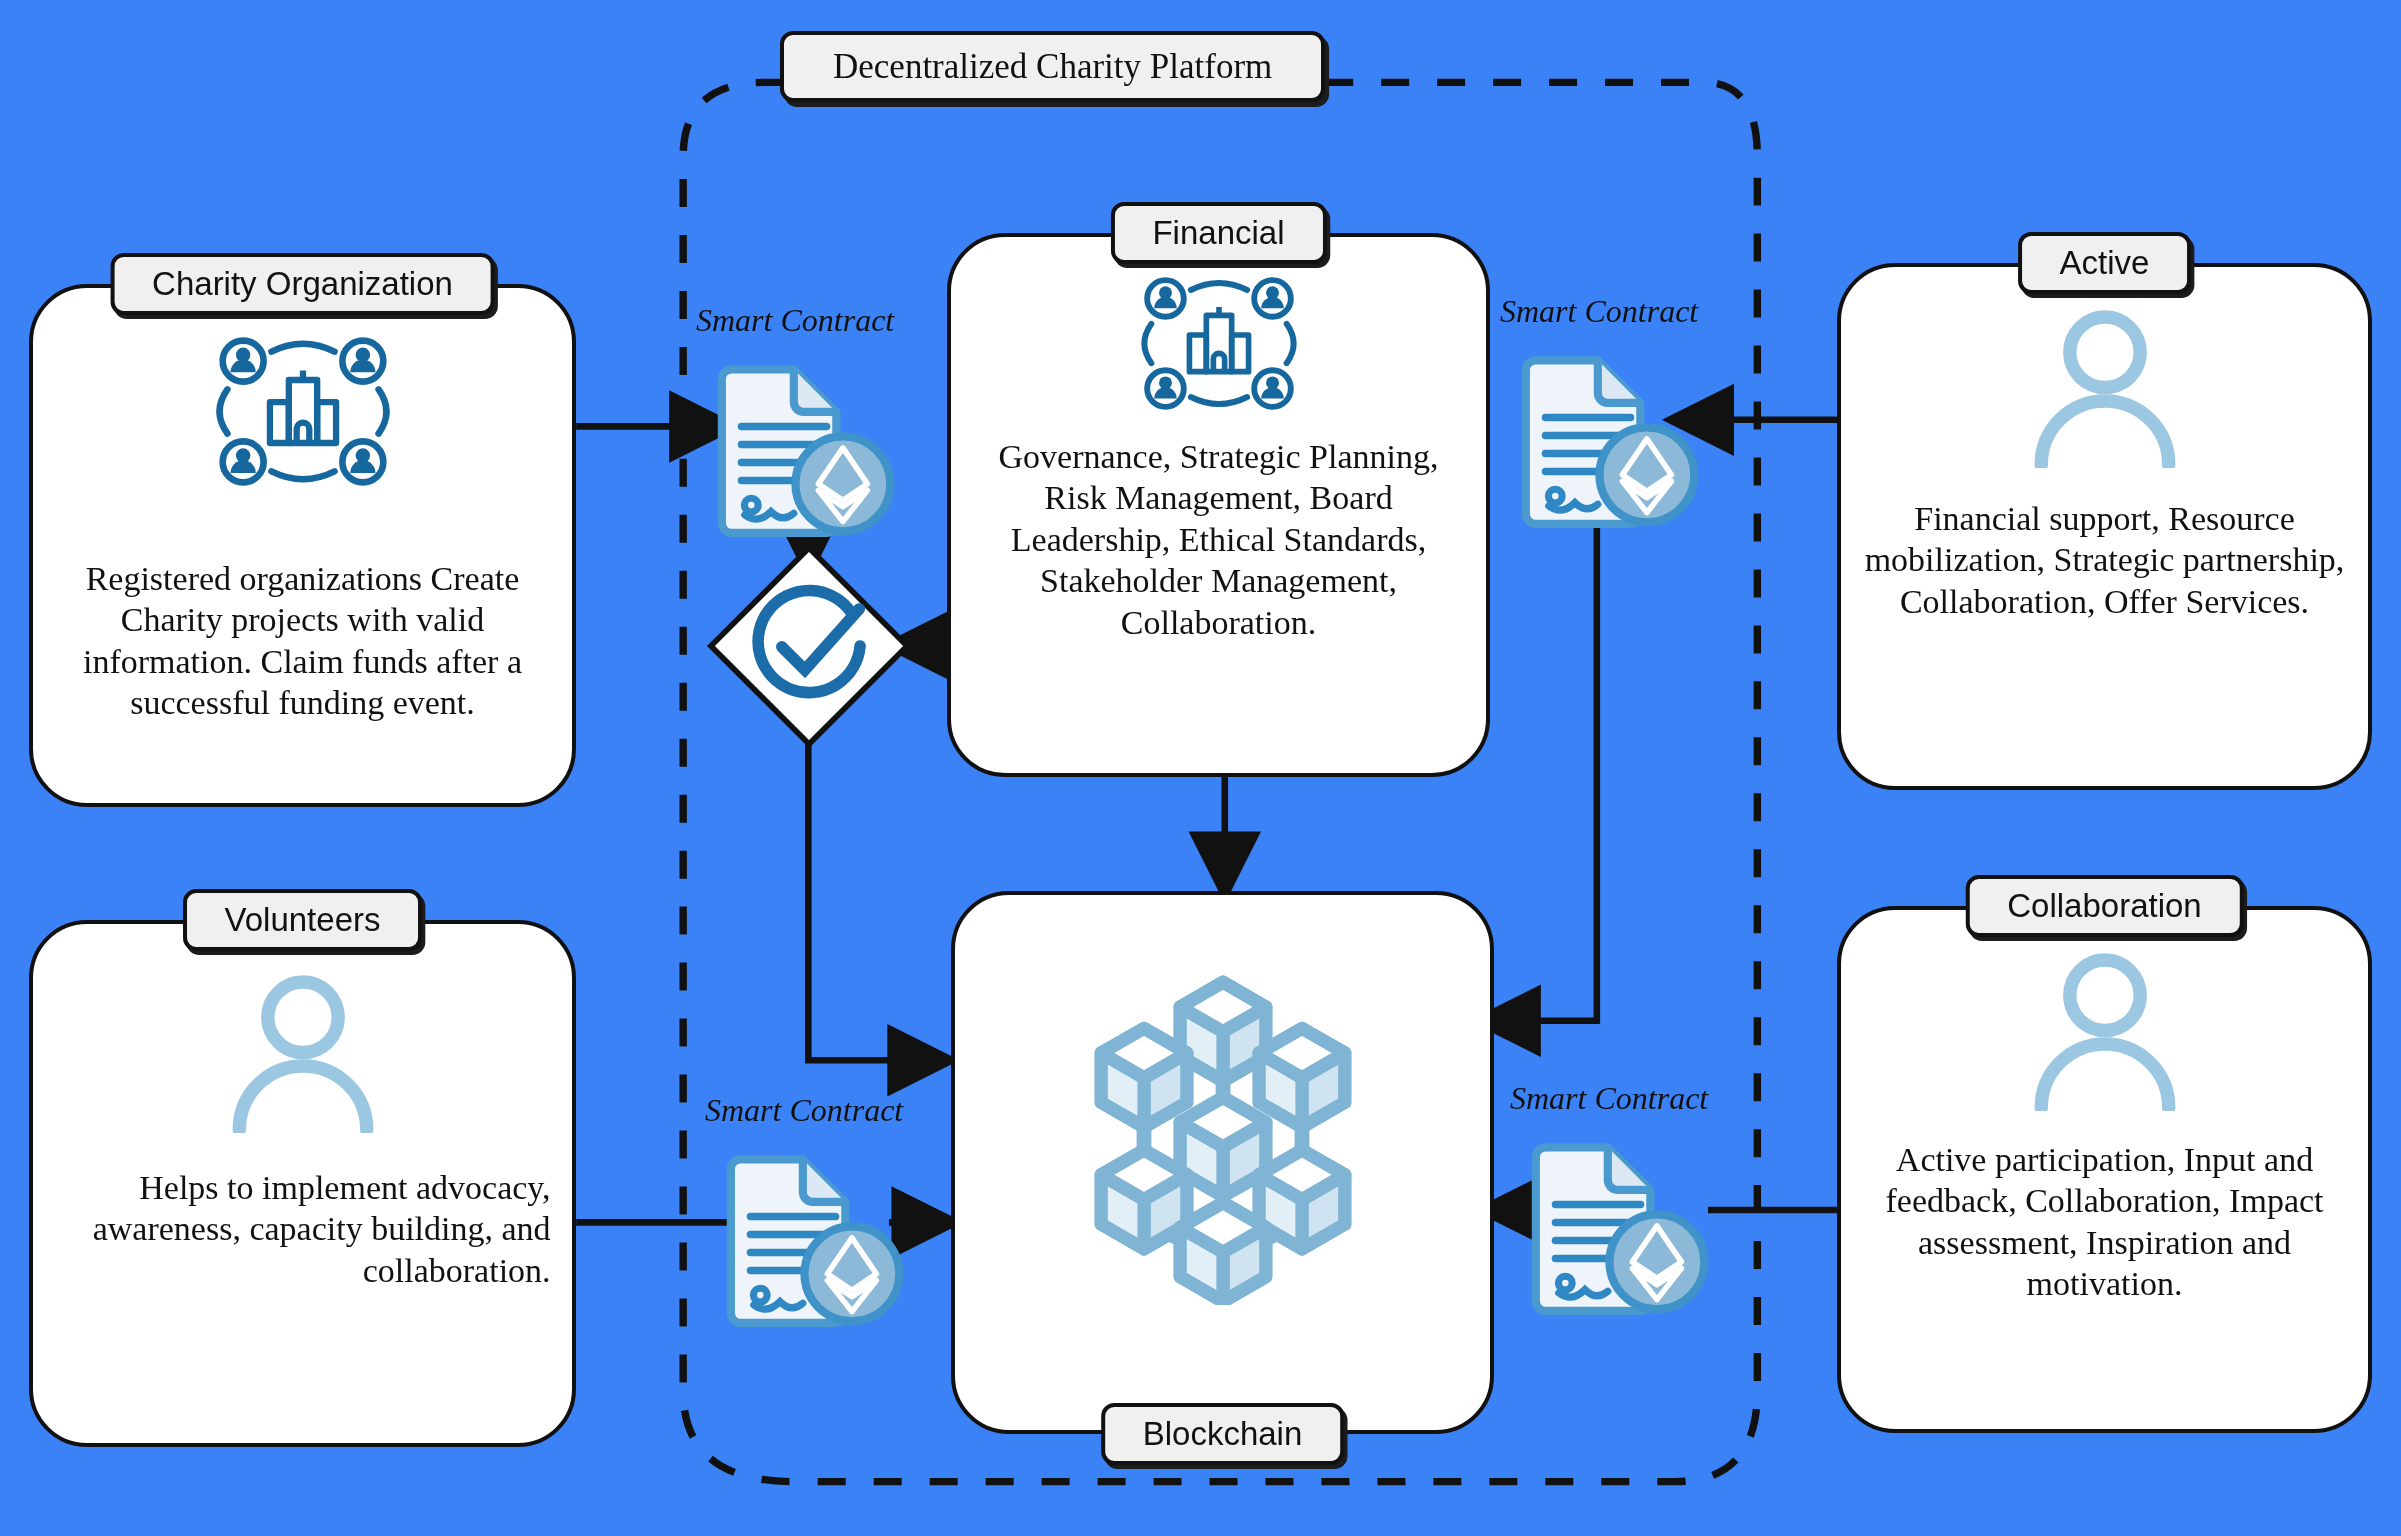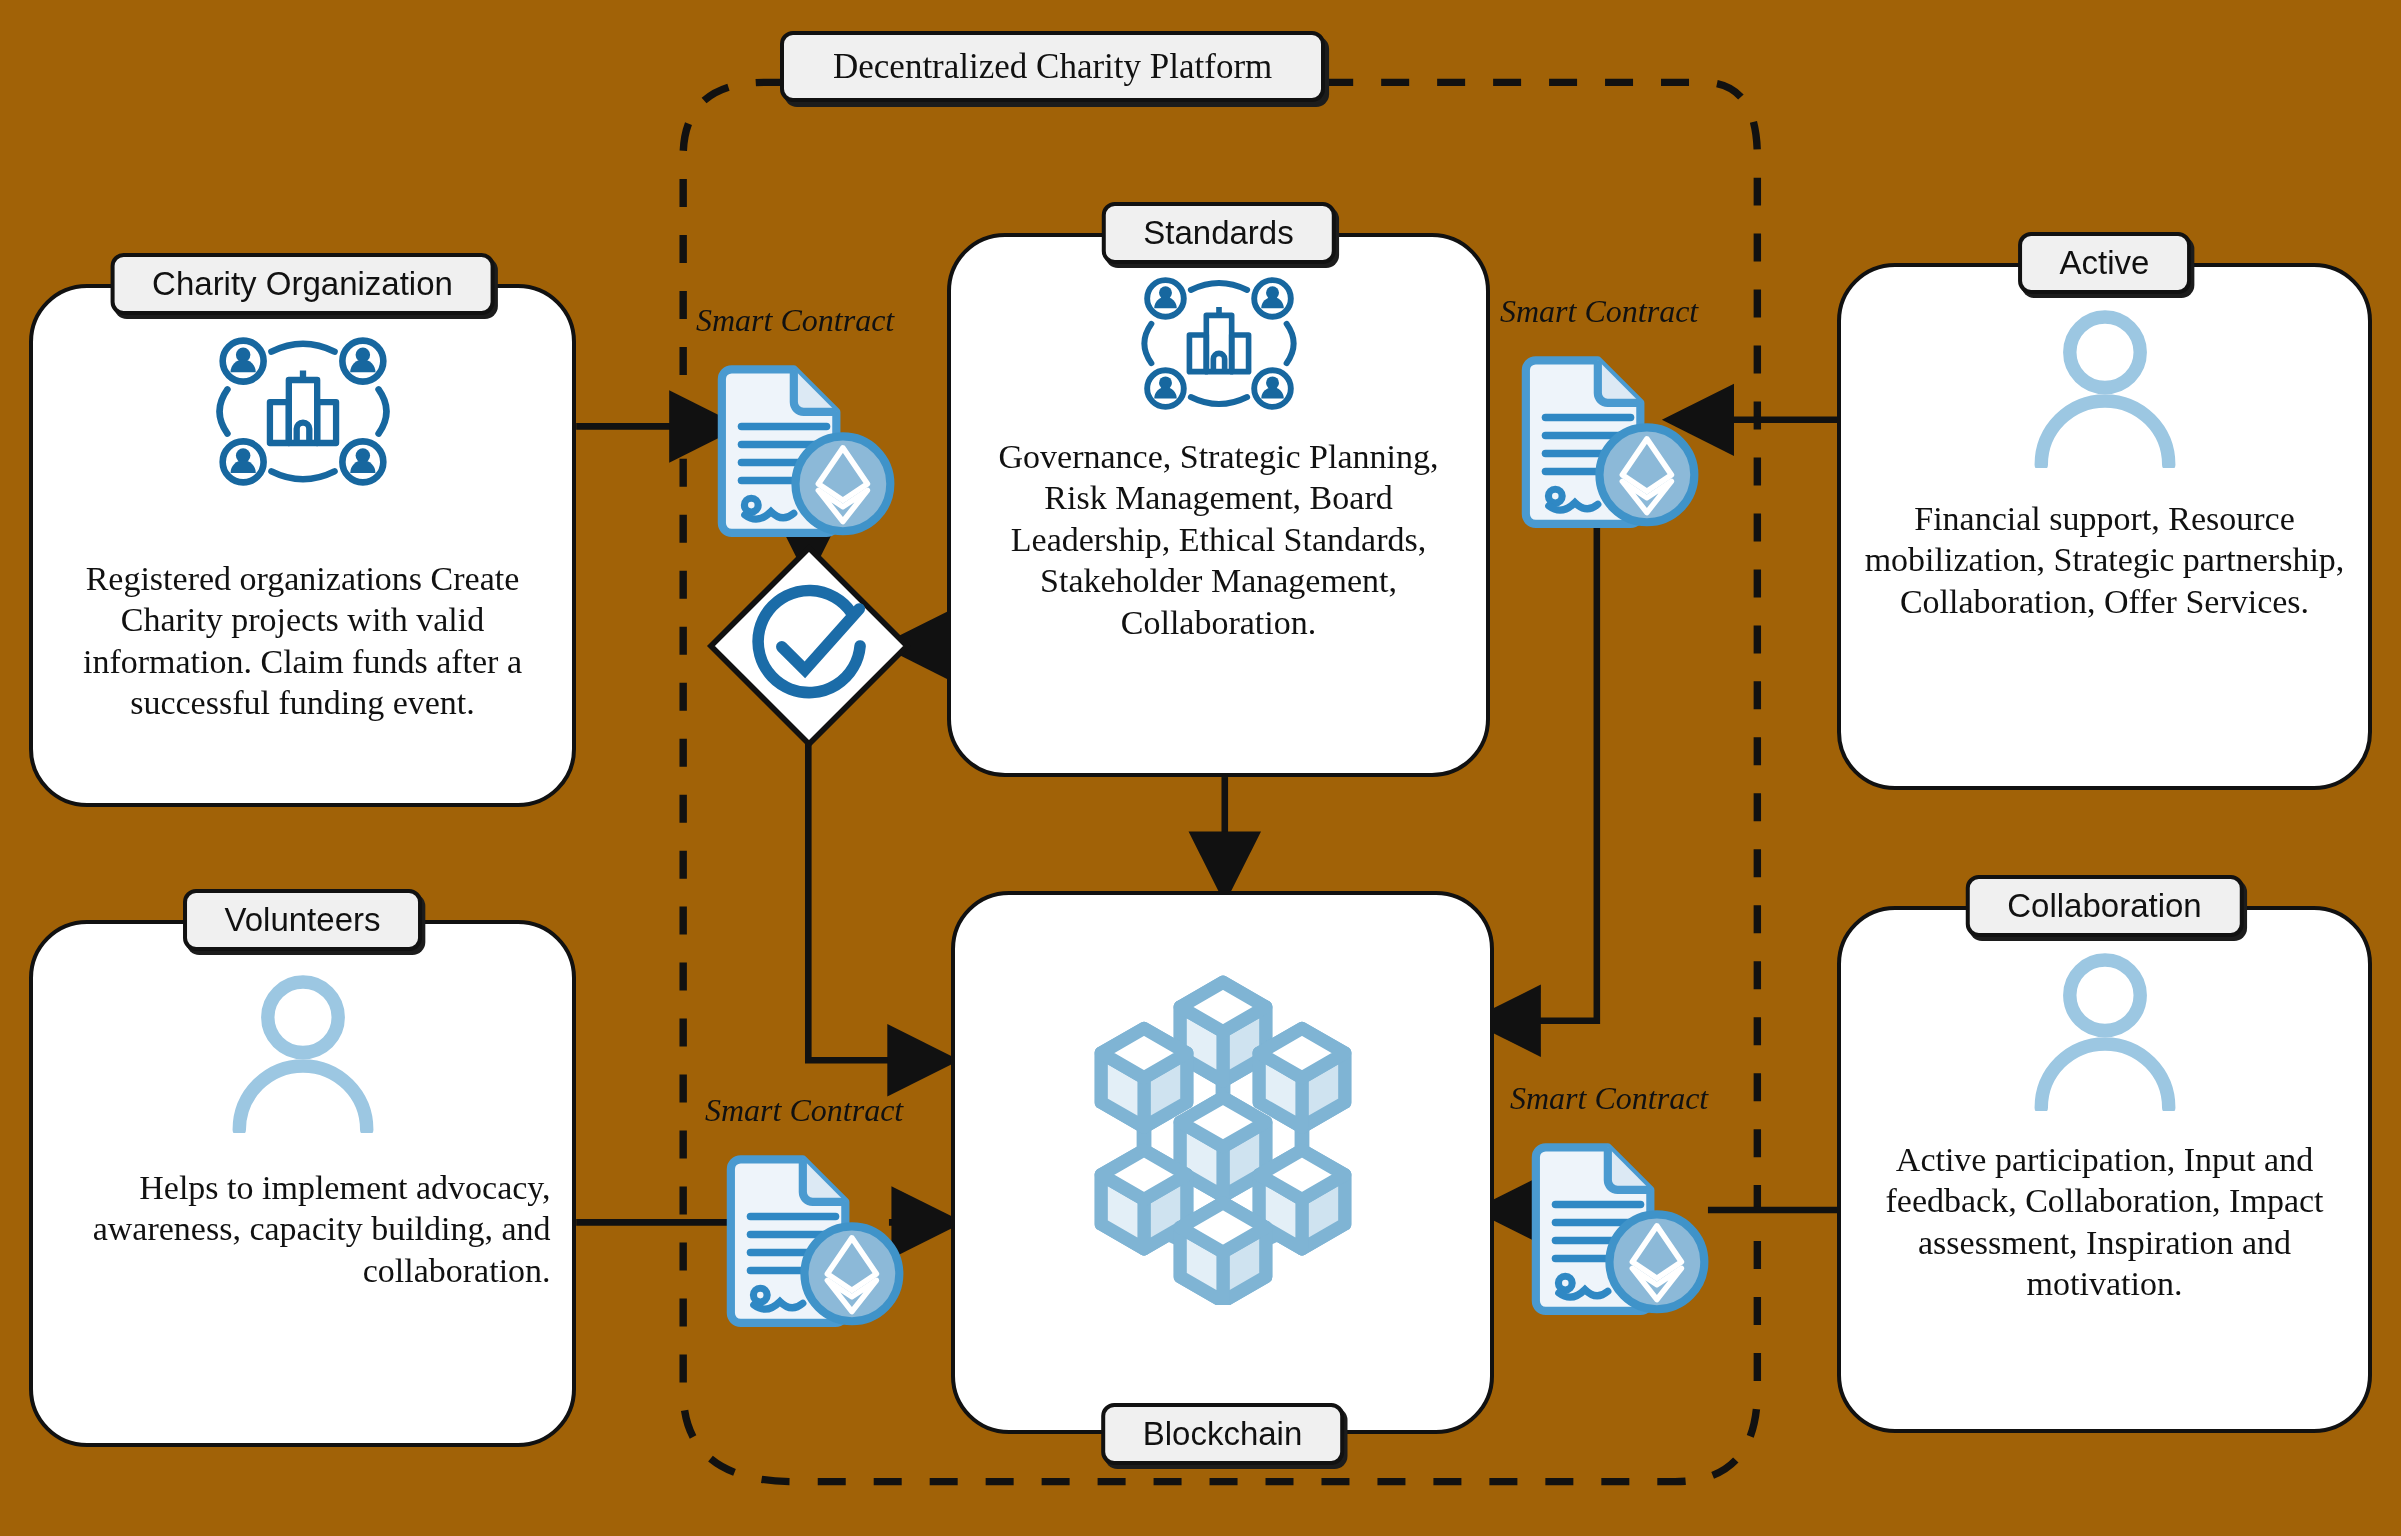--- a/index.html
+++ b/index.html
@@ -1,17 +1,17 @@
 <!DOCTYPE html>
 <html style="font-size:13px"><head>
 <meta charset="utf-8">
 <style>
   html,body{margin:0;padding:0;background:#fff;}
   body{font-family:"Liberation Serif", serif;}
-  #stage{position:relative;width:2401px;height:1536px;background:#a16207;overflow:hidden;}
+  #stage{position:relative;width:2401px;height:1536px;background:#3b82f6;overflow:hidden;}
   svg#wires{position:absolute;left:0;top:0;width:2401px;height:1536px;pointer-events:none;}
 
   
   .card{position:absolute;border:4.1px solid #111;border-radius:58px;background:#fff;box-sizing:border-box;}
   .card-title{
     position:absolute;top:-35px;left:50%;transform:translateX(-50%);
     background:#f0f0f0;border:4.1px solid #111;border-radius:13px;
     box-shadow:3.3px 4.1px 0 #1c1c1c;
     font-family:"Liberation Sans", sans-serif;
     font-size:33px;color:#111;white-space:nowrap;
@@ -134,21 +134,21 @@
         <g fill="none" stroke="#9cc7e2" stroke-width="8" stroke-linecap="round">
           <circle cx="50" cy="27" r="21"></circle>
           <path d="M12 94 a38 38 0 0 1 76 0"></path>
         </g>
       </svg>
     </div>
     <div class="card-body" style="top:243px;text-align:right;">Helps to implement advocacy, awareness, capacity building, and collaboration.</div>
   </div>
 
   <div class="card" style="left:947px;top:233px;width:543px;height:544px;">
-    <div class="card-title">Standards</div>
+    <div class="card-title">Financial</div>
     <div class="card-icon" style="top:33px;">
       <svg width="169" height="147" viewBox="0 0 120 104">
         <g fill="none" stroke="#17679f" stroke-width="4.2" stroke-linecap="round">
           <circle cx="22" cy="20" r="13"></circle>
             <circle cx="98" cy="20" r="13"></circle>
           <circle cx="22" cy="84" r="13"></circle>
             <circle cx="98" cy="84" r="13"></circle>
           <path d="M40 14 Q60 4 80 14"></path>
             <path d="M40 90 Q60 100 80 90"></path>
           <path d="M12 38 Q2 52 12 66"></path>

